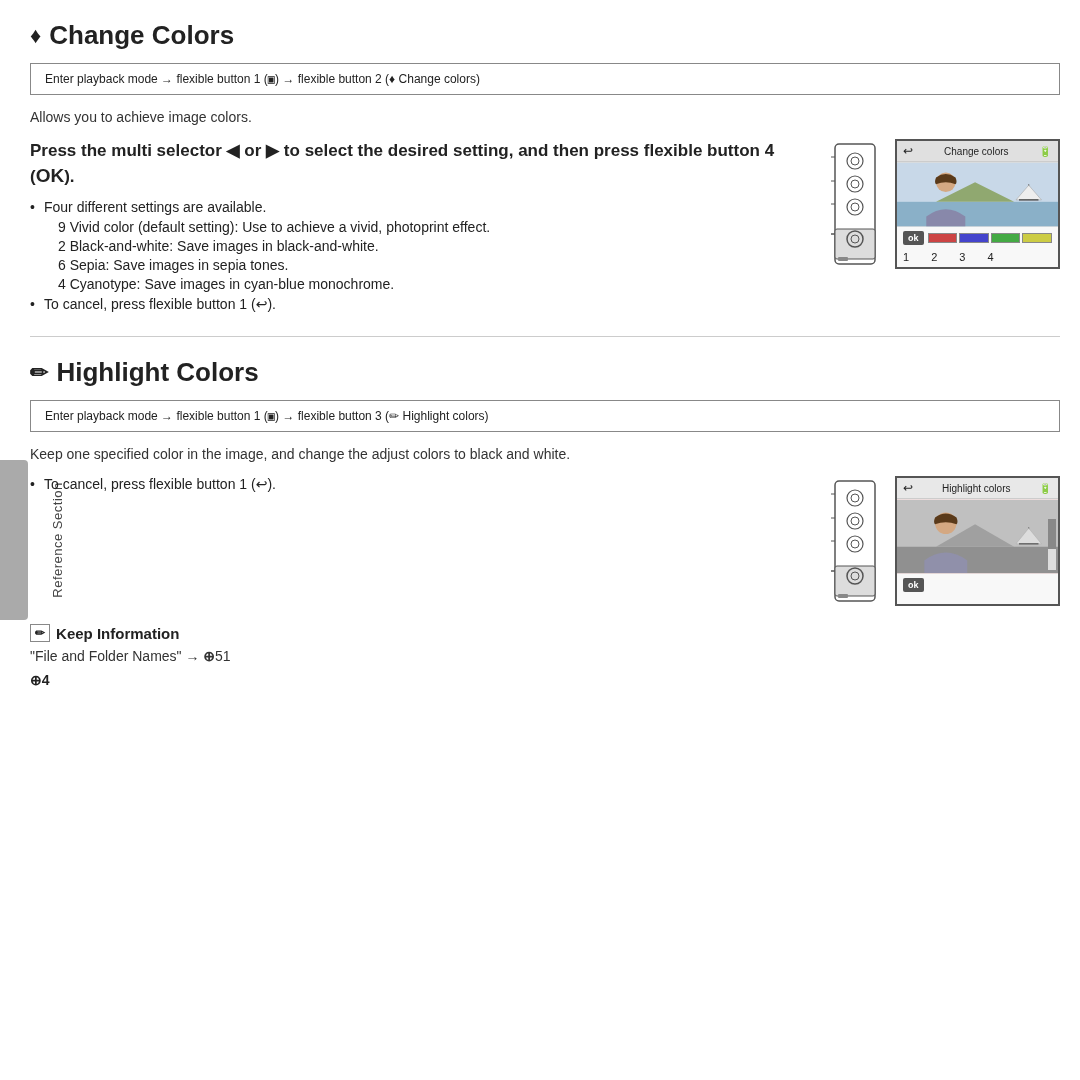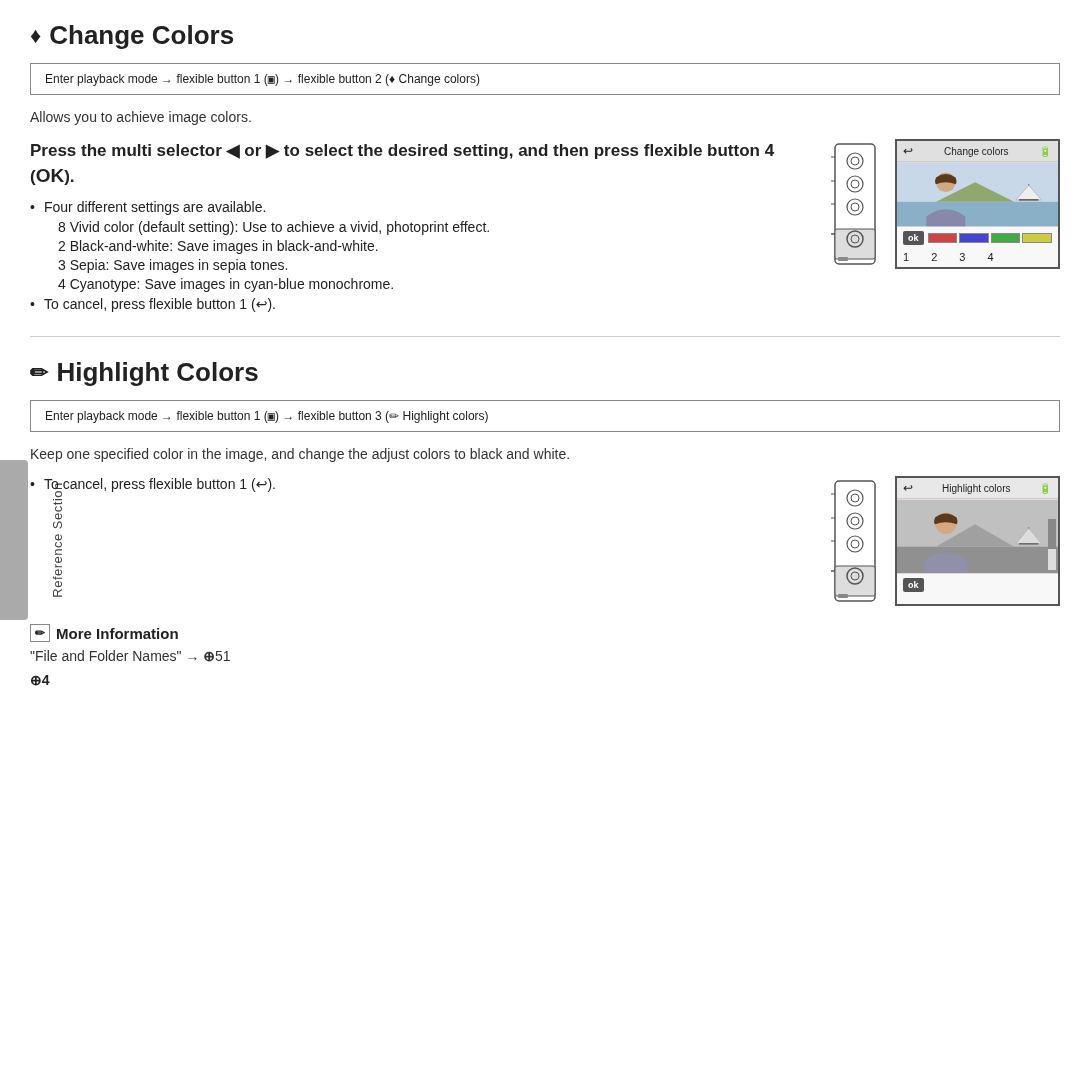--- a/index.html
+++ b/index.html
@@ -284,23 +284,23 @@
     <div class="section-body">
       <div class="text-content">
         <p class="press-instruction">
           Press the multi selector <strong>◀</strong> or <strong>▶</strong> to select the desired setting, and then press flexible button 4 (<span class="ok-bold">OK</span>).
         </p>
 
         <ul class="bullet-list">
           <li>
             <span>Four different settings are available.</span>
             <ul class="sub-list">
-              <li>8  Vivid color (default setting): Use to achieve a vivid, photoprint effect.</li>
+              <li>9  Vivid color (default setting): Use to achieve a vivid, photoprint effect.</li>
               <li>2  Black-and-white: Save images in black-and-white.</li>
-              <li>3  Sepia: Save images in sepia tones.</li>
+              <li>6  Sepia: Save images in sepia tones.</li>
               <li>4  Cyanotype: Save images in cyan-blue monochrome.</li>
             </ul>
           </li>
           <li>To cancel, press flexible button 1 (↩).</li>
         </ul>
       </div>
 
       <div class="camera-area">
 
         <svg class="cam-svg" viewBox="0 0 55 130">
@@ -440,21 +440,21 @@
             <div class="ok-btn">ok</div>
           </div>
         </div>
       </div>
     </div>
 
     
     <div class="more-info-section">
       <div class="more-info-title">
         <span style="border:1px solid #888; padding:1px 4px; font-size:12px;">✏</span>
-        <strong>More Information</strong>
+        <strong>Keep Information</strong>
       </div>
       <p class="more-info-text">
         "File and Folder Names" → <strong>⊕</strong>51
       </p>
     </div>
 
     <div class="page-ref">
       <span>⊕</span><span>4</span>
     </div>
   </div>

